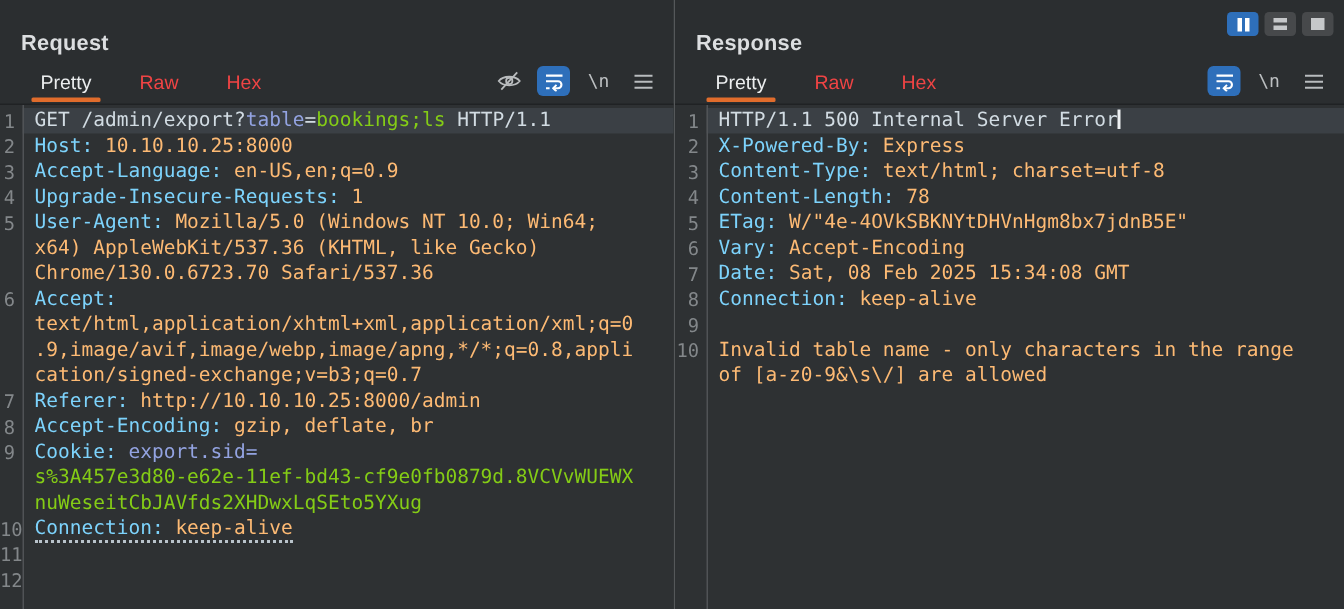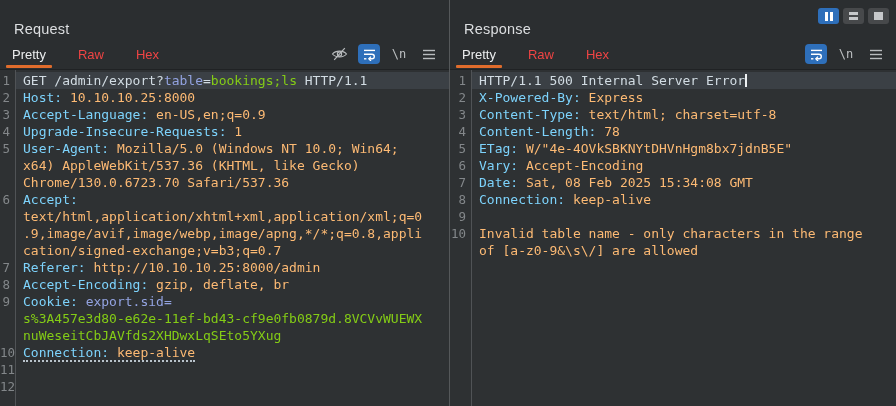--- a/index.html
+++ b/index.html
@@ -9,23 +9,23 @@
     font-family:"Liberation Sans",sans-serif;
     display:flex;
     --accent:#e06c2c; --blue:#2e6fba; --editor-bg:#2e3133;
   }
   .panel{position:relative;height:406px;display:flex;flex-direction:column;box-sizing:border-box;background:#2b2e30}
   .panel.request{width:449px;--gw:15px}
   .panel.response{flex:1;--gw:21px}
   .splitter{width:1px;background:#55585a;flex:none}
 
   .panel-top{height:70px;flex:none;border-bottom:1px solid #202224;position:relative;box-sizing:border-box}
-  .panel-title{position:absolute;top:21px;left:14px;font-size:14.5px;font-weight:400;color:#dcdee0;letter-spacing:.2px}
+  .panel-title{position:absolute;top:21px;left:14px;font-size:14.5px;font-weight:700;color:#dcdee0;letter-spacing:.2px}
 
-  .tabbar{position:absolute;left:0;right:0;bottom:0;height:30px;display:flex;align-items:center;padding-left:9px;gap:26px}
+  .tabbar{position:absolute;left:0;right:0;bottom:0;height:30px;display:flex;align-items:center;padding-left:24px;gap:26px}
   .tab{position:relative;font-size:13px;color:#ef4444;padding:0 3px;height:100%;display:flex;align-items:center;cursor:default}
   .tab.active{color:#eceeef}
   .tab.active::after{content:"";position:absolute;left:-3px;right:-3px;bottom:1px;height:3px;background:var(--accent);border-radius:1px}
 
   .toolbar{position:absolute;right:9px;bottom:0;height:30px;display:flex;align-items:center;gap:8px}
   .tbtn{display:flex;align-items:center;justify-content:center;width:22px;height:20px;border-radius:4px}
   .tbtn.blue{background:var(--blue)}
   .newline-glyph{font-family:"DejaVu Sans Mono",monospace;font-size:12px;color:#bdc0c2}
 
   .editor{position:relative;flex:1;padding-top:2px;box-sizing:border-box;background:var(--editor-bg);

